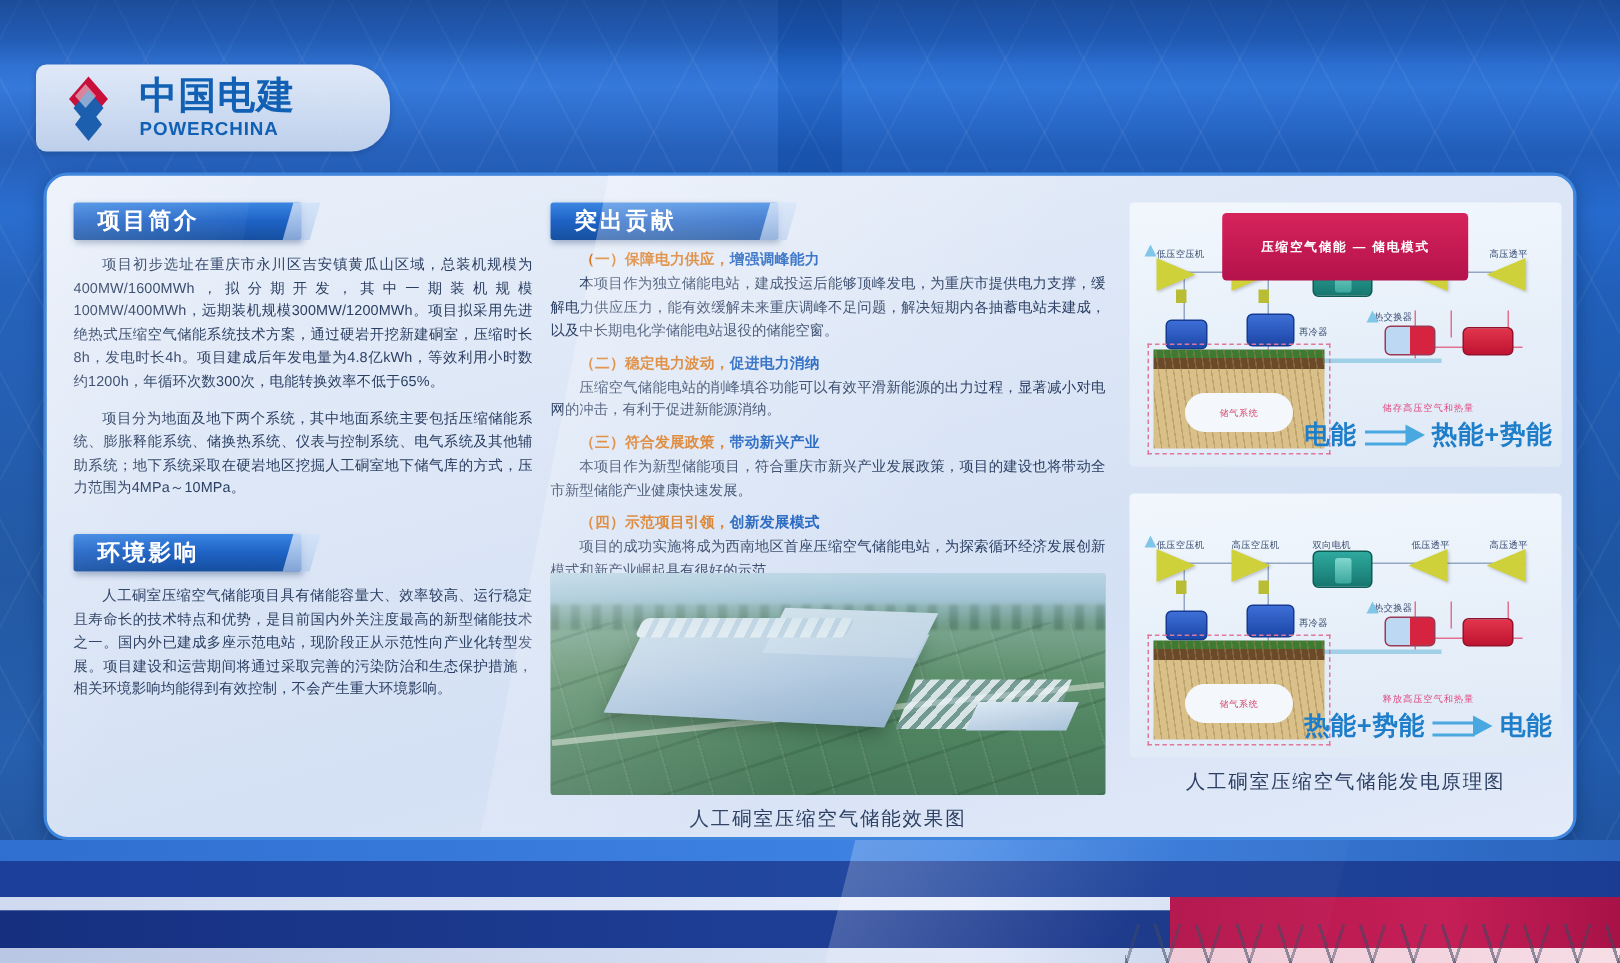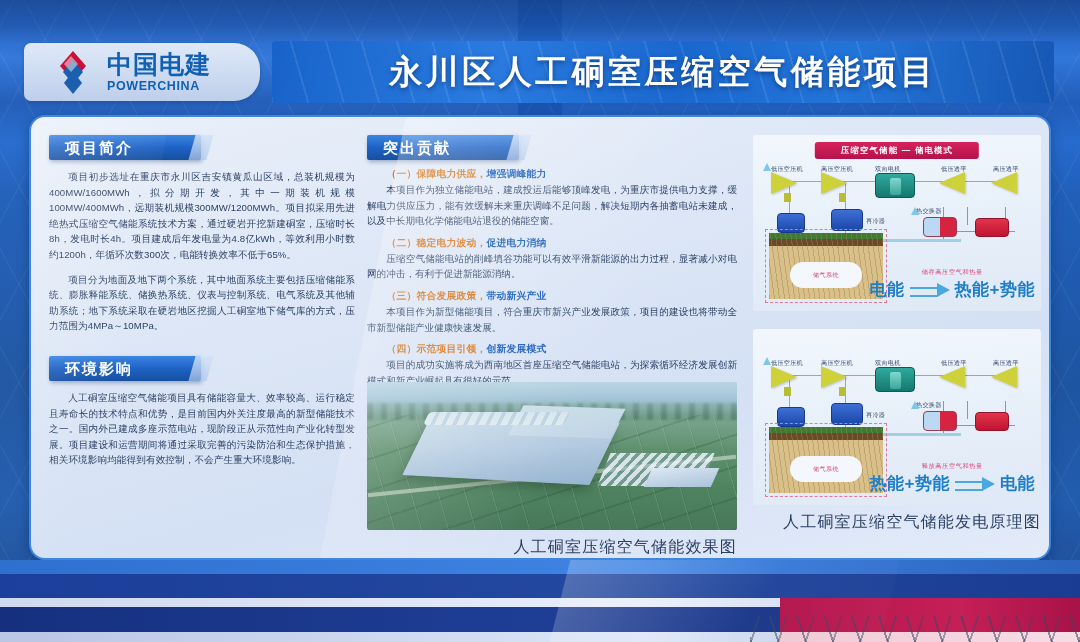--- a/index.html
+++ b/index.html
@@ -56,21 +56,21 @@
                 repeating-linear-gradient(-72deg, rgba(60,70,95,.45) 0 2px, transparent 2px 26px);
      pointer-events:none; }
 
   
   #header { position:absolute; left:24px; top:41px; width:1030px; height:62px; }
   #logo-plate {
     position:absolute; left:0; top:2px; width:236px; height:58px;
     background:linear-gradient(180deg, rgba(236,241,250,.93), rgba(210,222,241,.88));
     border-radius:7px 26px 26px 7px;
     box-shadow:0 1px 4px rgba(0,0,0,.18);
-    display:flex; align-items:center; padding-left:22px; gap:7px;
+    display:flex; align-items:center; padding-left:8px; gap:7px;
   }
   #logo-mark { width:54px; height:50px; position:relative; flex:0 0 auto; }
   #logo-text { display:flex; flex-direction:column; line-height:1; }
   #logo-cn { font-size:25px; font-weight:700; color:#1160b4; letter-spacing:1px; }
   #logo-en { font-size:12.5px; font-weight:700; color:#1160b4; letter-spacing:.6px; margin-top:3px;}
 
   #title-bar {
     position:absolute; left:248px; top:0; width:782px; height:62px;
     background:linear-gradient(100deg,#1763c9 0%,#2a7ae0 28%,#1a68cf 52%,#2374d8 74%,#1657b4 100%);
     border-radius:4px;
@@ -187,36 +187,36 @@
   }
   #photo .road {
     position:absolute; left:0; top:62%; width:100%; height:4px;
     background:rgba(225,232,222,.55); transform:rotate(-6deg);
   }
   #photo .trees-t { position:absolute; left:0; top:14%; width:100%; height:12%;
     background:repeating-linear-gradient(90deg, rgba(45,85,55,.55) 0 6px, rgba(70,115,75,.25) 6px 14px);
     filter:blur(1px); }
 
   .caption {
-    margin-top:7px; text-align:right;
-    font-size:16px; color:#2c3f63; letter-spacing:1.2px;
+    margin-top:7px; text-align:center;
+    font-size:13px; color:#2c3f63; letter-spacing:1.2px;
   }
 
   
   .diagram {
     position:relative; width:288px; height:176px;
     background:linear-gradient(175deg,#f2f7fd 0%, #e6eff9 55%, #dfe9f6 100%);
     border-radius:3px; overflow:hidden;
   }
   #diagram2 { margin-top:18px; }
   .dg-banner {
     position:absolute; left:50%; transform:translateX(-50%); top:7px;
     background:linear-gradient(180deg,#d6235c,#b5124b);
     color:#fff; font-size:8.4px; font-weight:700; letter-spacing:1.2px;
-    padding:3px 26px; border-radius:3px; white-space:nowrap; z-index:4;
+    padding:17px 26px; border-radius:3px; white-space:nowrap; z-index:4;
   }
   .dg-label {
     position:absolute; font-size:6.2px; color:#3b4f72; white-space:nowrap; z-index:3;
     letter-spacing:.2px;
   }
   .turbine {
     position:absolute; z-index:2;
     width:0;height:0;
     border-top:11px solid transparent; border-bottom:11px solid transparent;
     border-left:26px solid #cfd13a;
@@ -295,23 +295,20 @@
             <polygon points="-2,-16 5,-8 -2,0 -9,-8" fill="#e8e8ee" opacity=".55"></polygon>
           </g>
         </svg>
       </div>
       <div id="logo-text">
         <div id="logo-cn">中国电建</div>
         <div id="logo-en">POWERCHINA</div>
       </div>
     </div>
 
-    <div id="title-bar">
-      <div id="title-text">永川区人工硐室压缩空气储能项目</div>
-    </div>
   </div>
 
   <div id="board">
 
     <div class="col" id="col-left">
 
       <div class="sec-head">项目简介</div>
       <p class="body-text">项目初步选址在重庆市永川区吉安镇黄瓜山区域，总装机规模为400MW/1600MWh，拟分期开发，其中一期装机规模100MW/400MWh，远期装机规模300MW/1200MWh。项目拟采用先进绝热式压缩空气储能系统技术方案，通过硬岩开挖新建硐室，压缩时长8h，发电时长4h。项目建成后年发电量为4.8亿kWh，等效利用小时数约1200h，年循环次数300次，电能转换效率不低于65%。</p>
       <p class="body-text p2">项目分为地面及地下两个系统，其中地面系统主要包括压缩储能系统、膨胀释能系统、储换热系统、仪表与控制系统、电气系统及其他辅助系统；地下系统采取在硬岩地区挖掘人工硐室地下储气库的方式，压力范围为4MPa～10MPa。</p>
 

